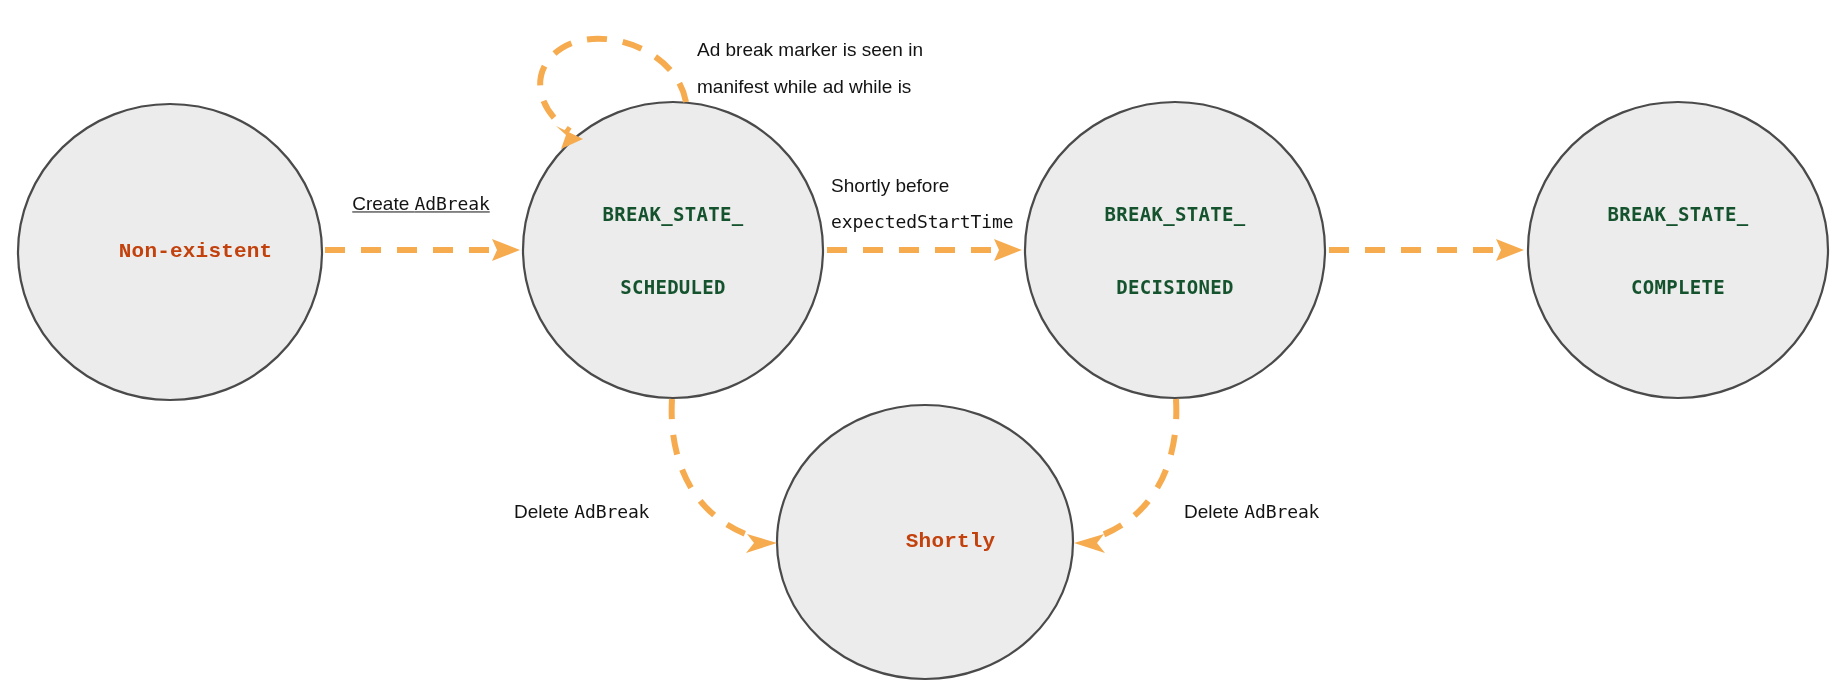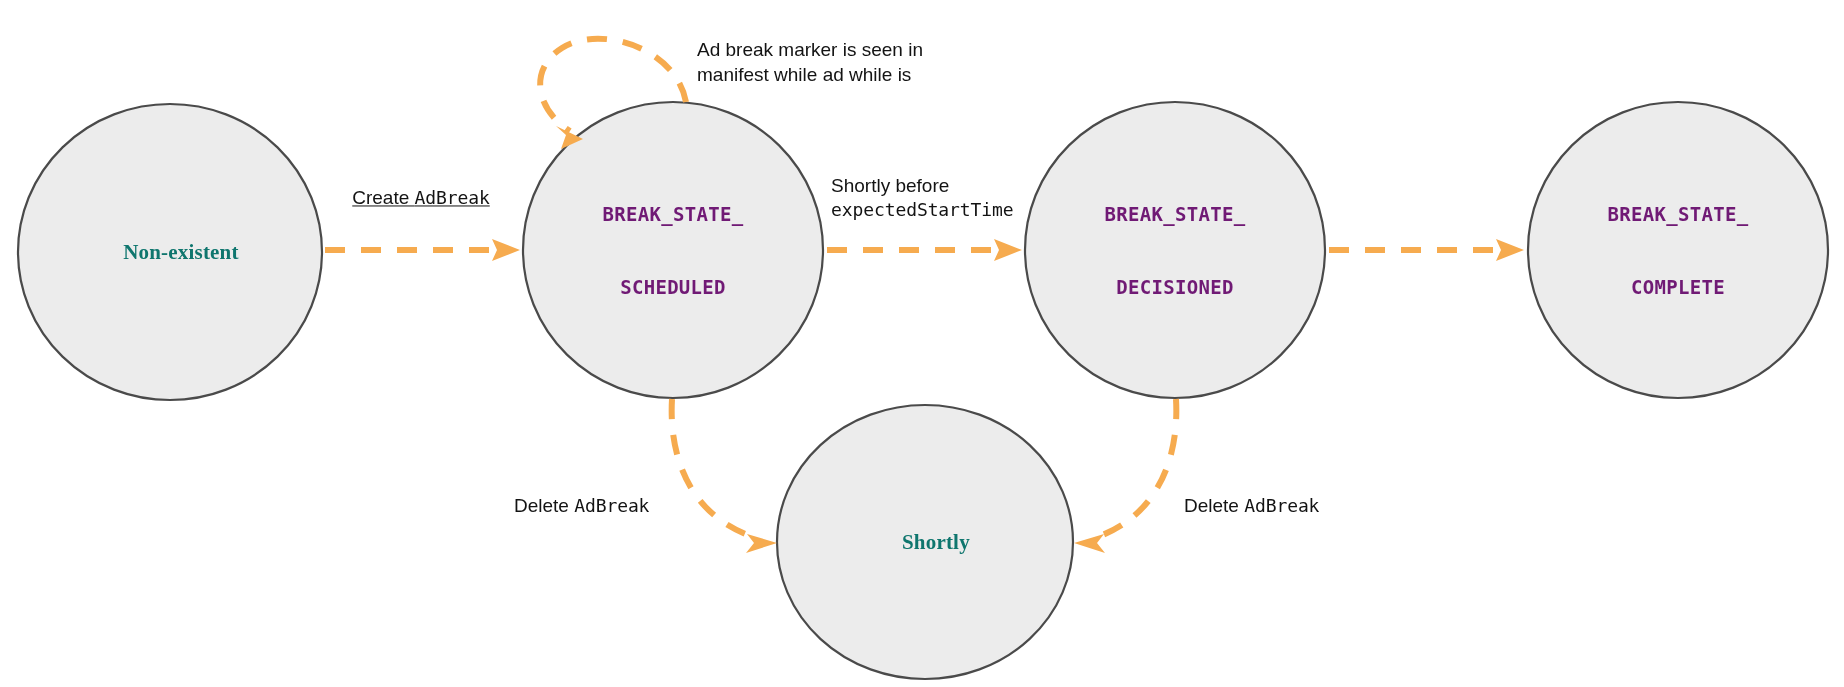--- a/index.html
+++ b/index.html
@@ -45,42 +45,43 @@
   
   .node-label {
     position: absolute;
     text-align: center;
     line-height: 1.28;
     pointer-events: none;
     transform: translate(-50%, -50%);
     white-space: pre;
   }
   .node-label.plain {
-    font-family: Liberation Serif, serif;
+    font-family: Liberation Mono, monospace;
     font-weight: bold;
     font-size: 21px;
     letter-spacing: 0.2px;
-    color: #0f766e;
+    color: #c2410c;
   }
   .node-label.code {
     font-family: "DejaVu Sans Mono", monospace;
     font-weight: bold;
     font-size: 19px;
     letter-spacing: 0.3px;
-    color: #701a75;
+    color: #14532d;
   }
   .edge-label {
     position: absolute;
     line-height: 1.32;
     pointer-events: none;
     color: #131313;
     white-space: nowrap;
   }
   .edge-label .ln {
     display: block;
+    margin-top: 12px;
   }
   .edge-label .sans {
     font-family: "Liberation Sans", sans-serif;
     font-size: 19px;
     font-weight: normal;
   }
   .edge-label .mono {
     font-family: "DejaVu Sans Mono", monospace;
     font-size: 18px;
     font-weight: normal;

